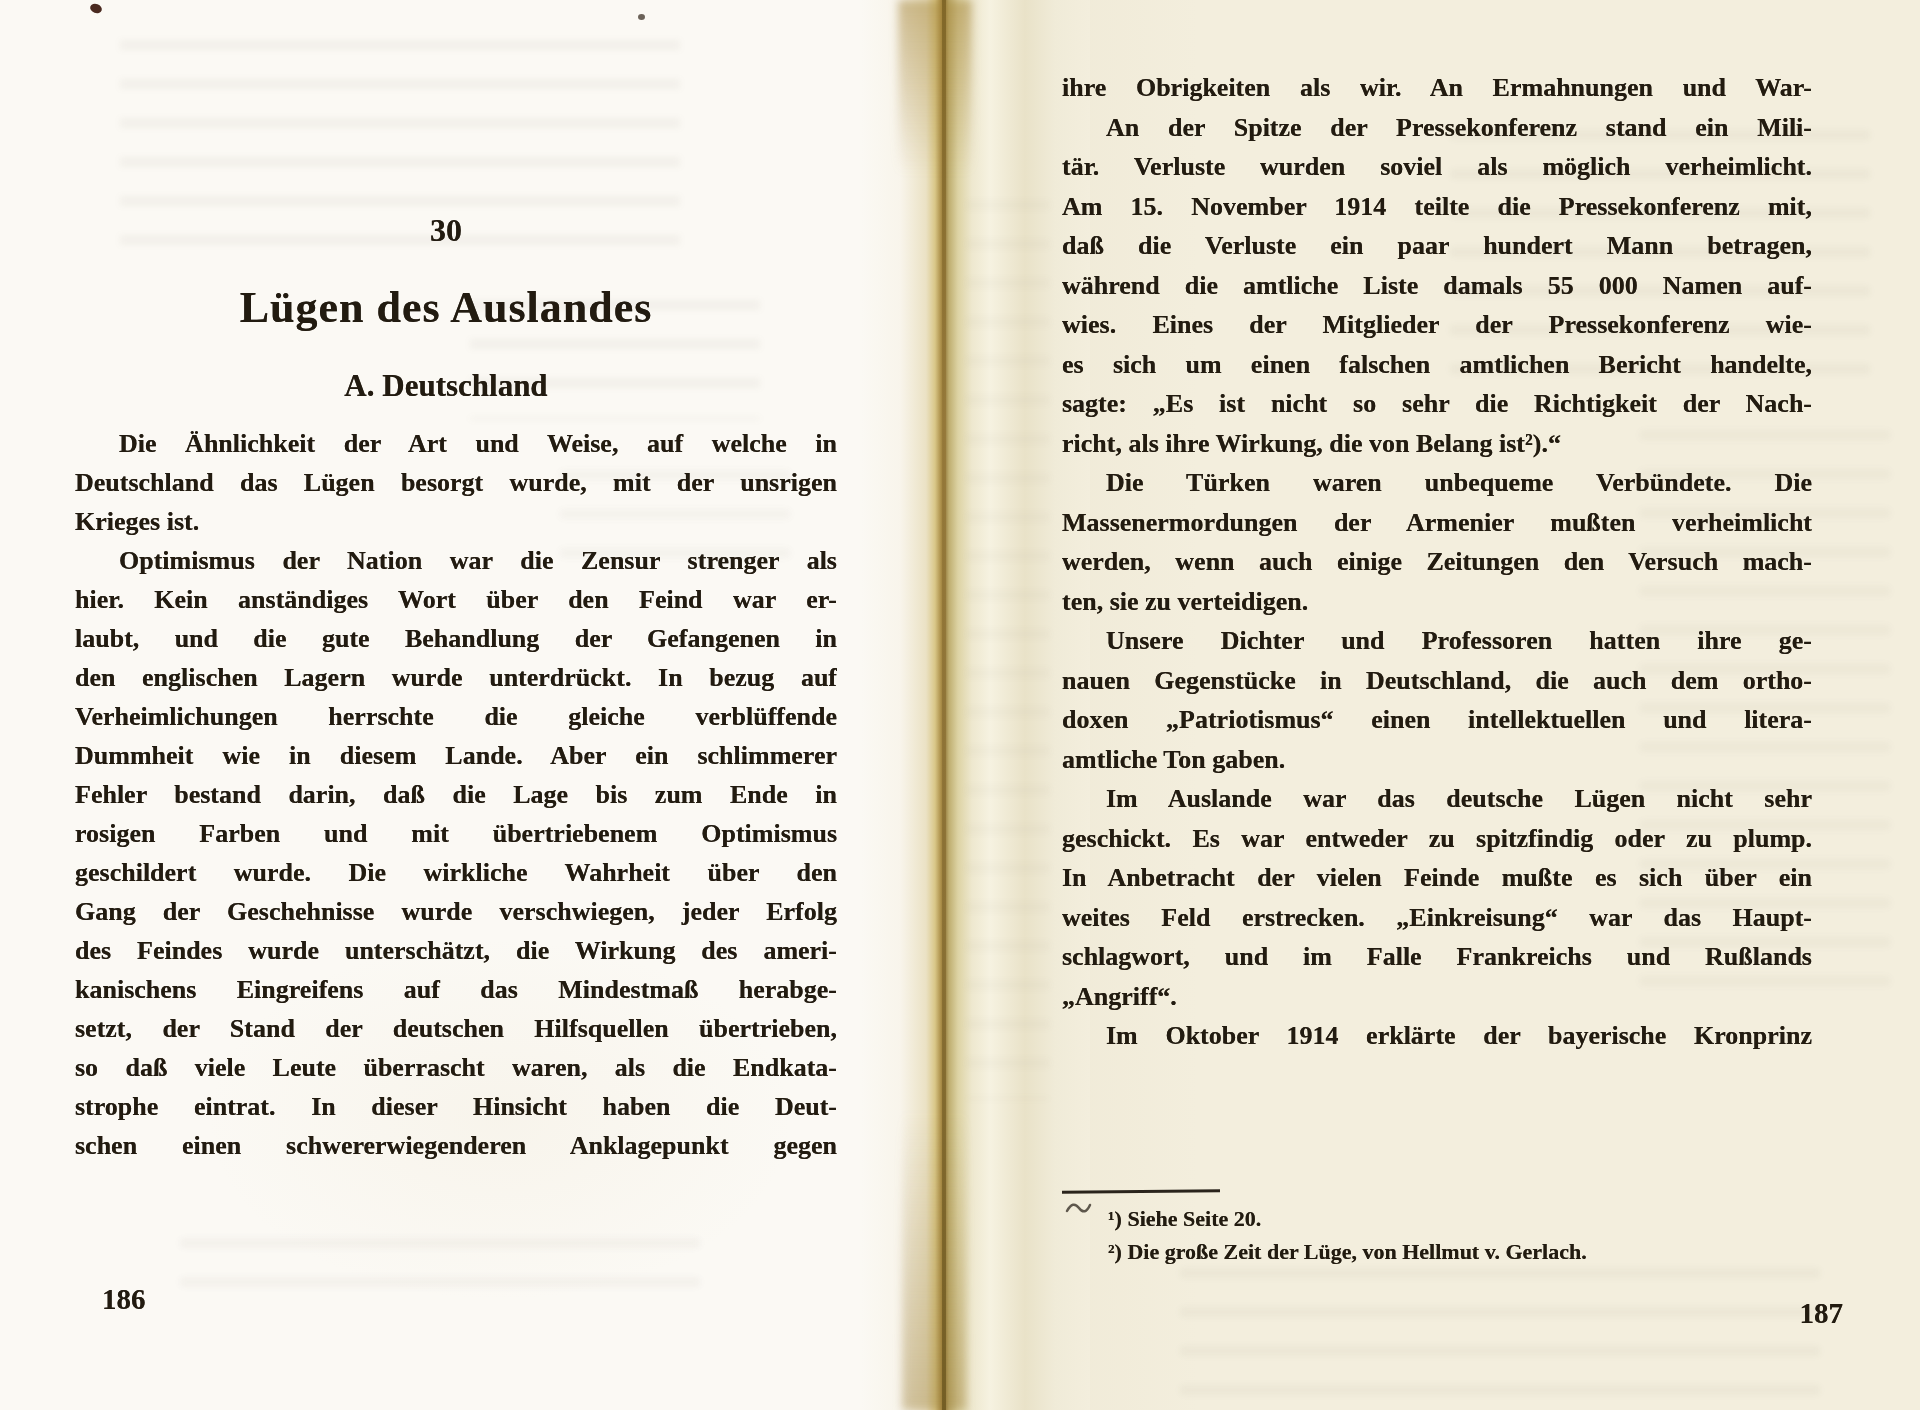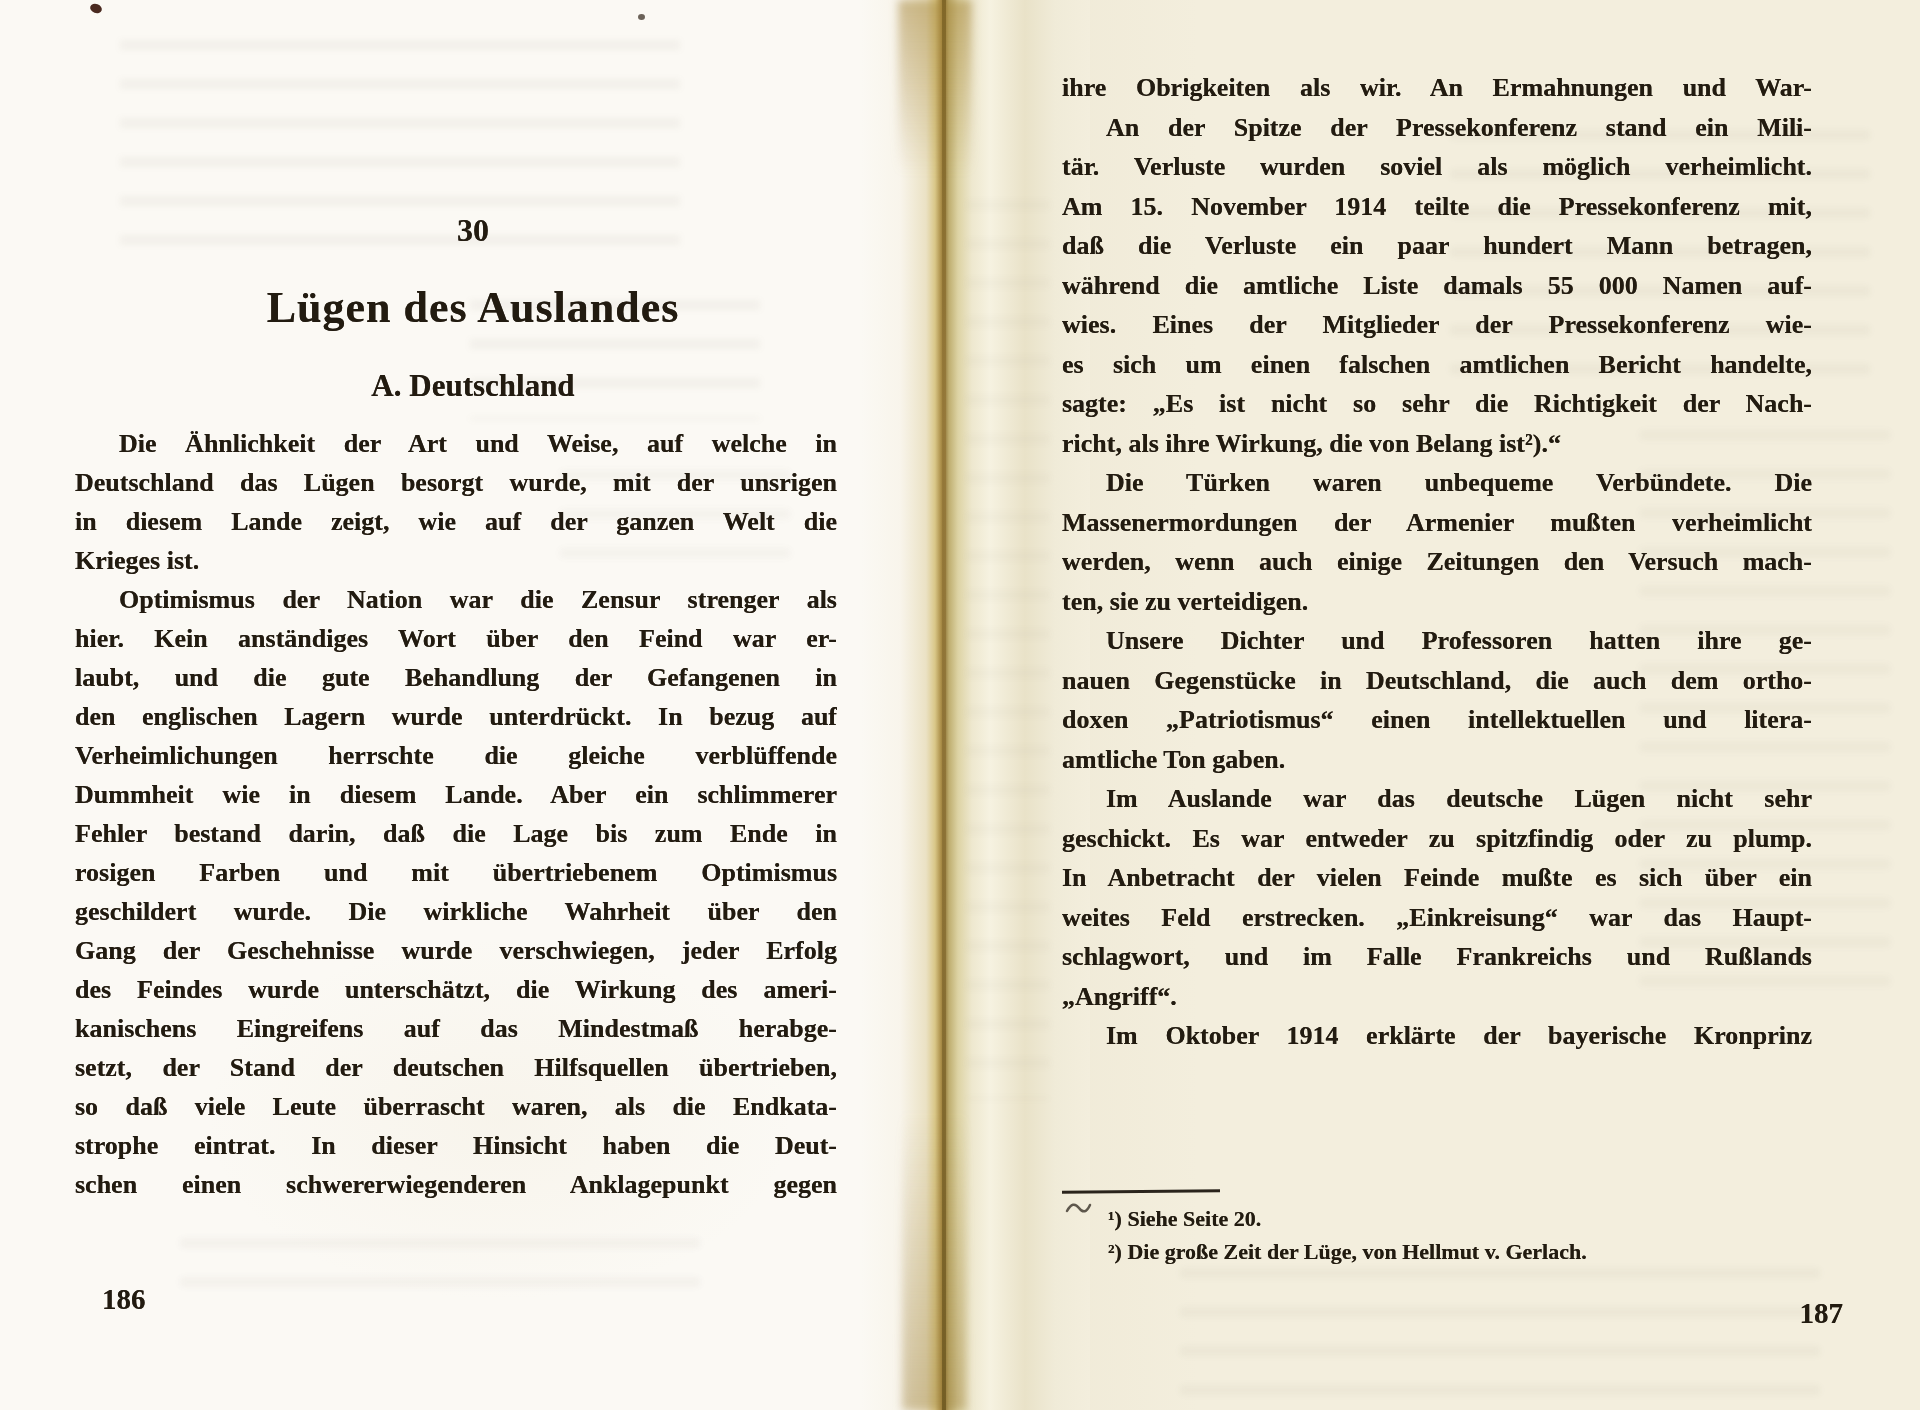--- a/index.html
+++ b/index.html
@@ -53,21 +53,21 @@
     filter:blur(4px);
   }
   .gutter-line{
     position:absolute;top:0;bottom:0;left:942px;width:4px;z-index:3;
     background:linear-gradient(180deg,#7d6426,#96793a 30%,#8a7034 65%,#6f5a22);
     filter:blur(.6px);opacity:.85;
   }
 
   
   .ink{color:var(--ink,#221b10);text-shadow:0 0 .5px rgba(25,18,8,.75);z-index:5;}
-  .heading{position:absolute;left:92px;width:762px;text-align:center;font-weight:700;}
+  .heading{position:absolute;left:65px;width:762px;text-align:center;font-weight:700;}
   .chapter-number{top:212px;font-size:32px;line-height:36px;}
   .chapter-title{top:283px;font-size:44px;line-height:50px;letter-spacing:1px;}
   .section-title{top:368px;font-size:31px;line-height:36px;}
 
   .body-lines{position:absolute;font-size:26px;font-weight:700;}
   .body-lines .line{
     display:block;text-align:justify;text-align-last:justify;
     overflow:hidden;hyphens:none;
   }
   .body-lines .line.flush{text-align-last:left;}
@@ -135,21 +135,20 @@
   <div class="speck speck2"></div>
 
   <div class="ink heading chapter-number">30</div>
   <div class="ink heading chapter-title">Lügen des Auslandes</div>
   <div class="ink heading section-title">A. Deutschland</div>
 
   <div class="ink body-lines left-lines">
 
   <div class="line indent">Die Ähnlichkeit der Art und Weise, auf welche in</div>
       <div class="line">Deutschland das Lügen besorgt wurde, mit der unsrigen</div>
-      <div class="line">in diesem Lande zeigt, wie auf der ganzen Welt die</div>
       <div class="line flush">Krieges ist.</div>
       <div class="line indent">Optimismus der Nation war die Zensur strenger als</div>
       <div class="line">hier. Kein anständiges Wort über den Feind war er-</div>
       <div class="line">laubt, und die gute Behandlung der Gefangenen in</div>
       <div class="line">den englischen Lagern wurde unterdrückt. In bezug auf</div>
       <div class="line">Verheimlichungen herrschte die gleiche verblüffende</div>
       <div class="line">Dummheit wie in diesem Lande. Aber ein schlimmerer</div>
       <div class="line">Fehler bestand darin, daß die Lage bis zum Ende in</div>
       <div class="line">rosigen Farben und mit übertriebenem Optimismus</div>
       <div class="line">geschildert wurde. Die wirkliche Wahrheit über den</div>

